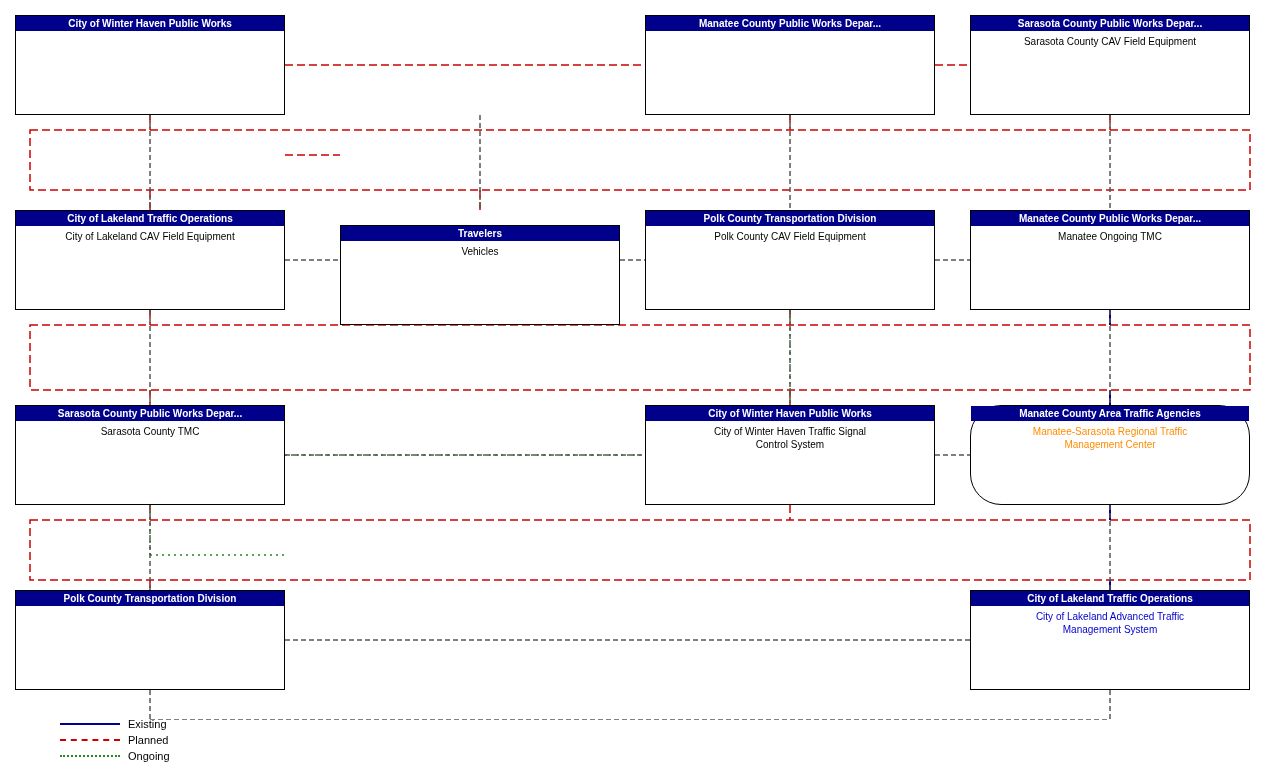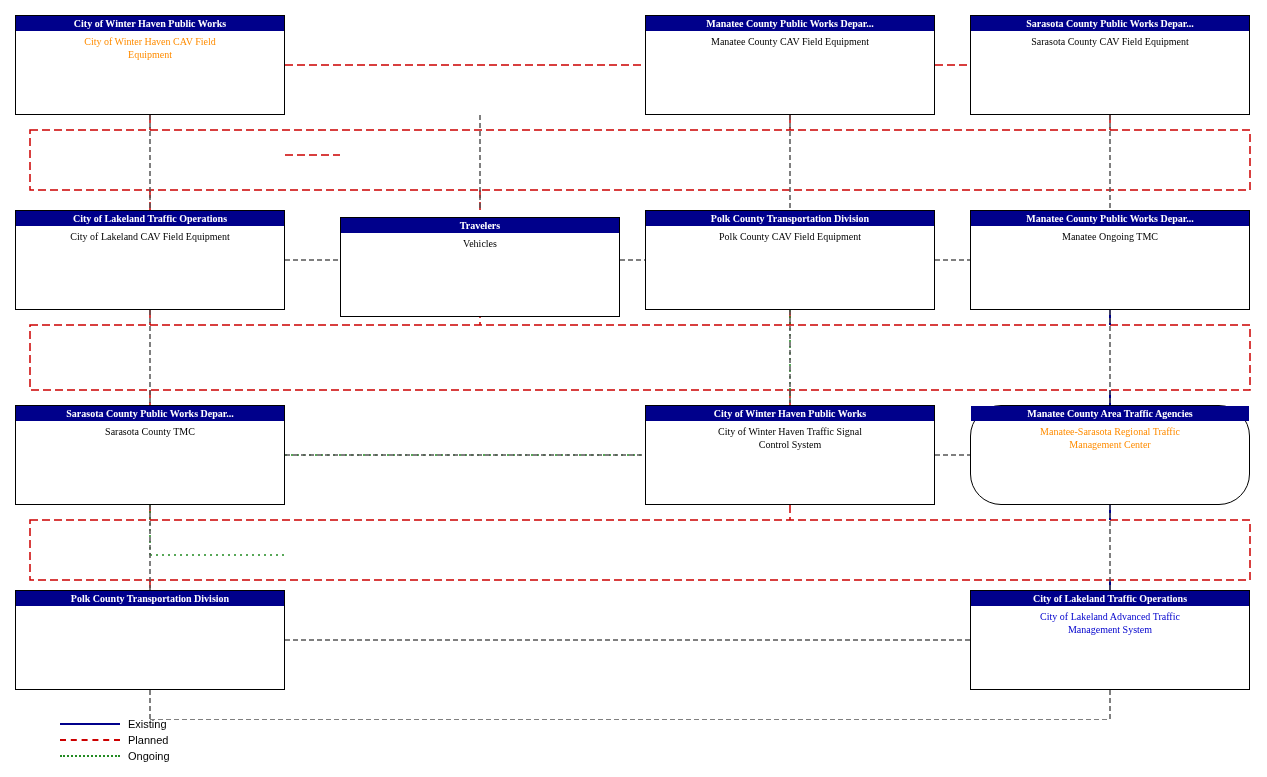--- a/index.html
+++ b/index.html
@@ -9,21 +9,20 @@
       font-size: 11px;
       width: 1267px;
       height: 777px;
       overflow: hidden;
       position: relative;
     }
     .diagram-container {
       position: relative;
       width: 1244px;
       height: 720px;
-      font-family: Liberation Serif, serif;
     }
     .node {
       position: absolute;
       border: 1.5px solid #000;
       background: #fff;
       text-align: center;
     }
     .node-header {
       background: #00008B;
       color: #fff;
@@ -136,36 +135,33 @@
 
     <line x1="285" y1="640" x2="970" y2="640" stroke="#555" stroke-width="1.5" stroke-dasharray="5,3"></line>
     <line x1="1110" y1="690" x2="1110" y2="720" stroke="#555" stroke-width="1.5" stroke-dasharray="5,3"></line>
     <line x1="150" y1="690" x2="150" y2="720" stroke="#555" stroke-width="1.5" stroke-dasharray="5,3"></line>
     <line x1="150" y1="720" x2="1110" y2="720" stroke="#555" stroke-width="1.5" stroke-dasharray="5,3"></line>
   </svg>
 
   <div id="nodes-container">
       <div class="node" style="left: 15px; top: 15px; width: 270px; height: 100px;">
         <div class="node-header">City of Winter Haven Public Works</div>
-        <div class="node-body orange" style="white-space: pre-line;">City of Winter Haven CAV Field
-Equipment</div>
       </div>
       <div class="node" style="left: 645px; top: 15px; width: 290px; height: 100px;">
         <div class="node-header">Manatee County Public Works Depar...</div>
-        <div class="node-body black" style="white-space: pre-line;">Manatee County CAV Field Equipment</div>
       </div>
       <div class="node" style="left: 970px; top: 15px; width: 280px; height: 100px;">
         <div class="node-header">Sarasota County Public Works Depar...</div>
         <div class="node-body black" style="white-space: pre-line;">Sarasota County CAV Field Equipment</div>
       </div>
       <div class="node" style="left: 15px; top: 210px; width: 270px; height: 100px;">
         <div class="node-header">City of Lakeland Traffic Operations</div>
         <div class="node-body black" style="white-space: pre-line;">City of Lakeland CAV Field Equipment</div>
       </div>
-      <div class="node" style="left: 340px; top: 217px; width: 280px; height: 100px;">
+      <div class="node" style="left: 340px; top: 225px; width: 280px; height: 100px;">
         <div class="node-header">Travelers</div>
         <div class="node-body black" style="white-space: pre-line;">Vehicles</div>
       </div>
       <div class="node" style="left: 645px; top: 210px; width: 290px; height: 100px;">
         <div class="node-header">Polk County Transportation Division</div>
         <div class="node-body black" style="white-space: pre-line;">Polk County CAV Field Equipment</div>
       </div>
       <div class="node" style="left: 970px; top: 210px; width: 280px; height: 100px;">
         <div class="node-header">Manatee County Public Works Depar...</div>
         <div class="node-body black" style="white-space: pre-line;">Manatee Ongoing TMC</div>

